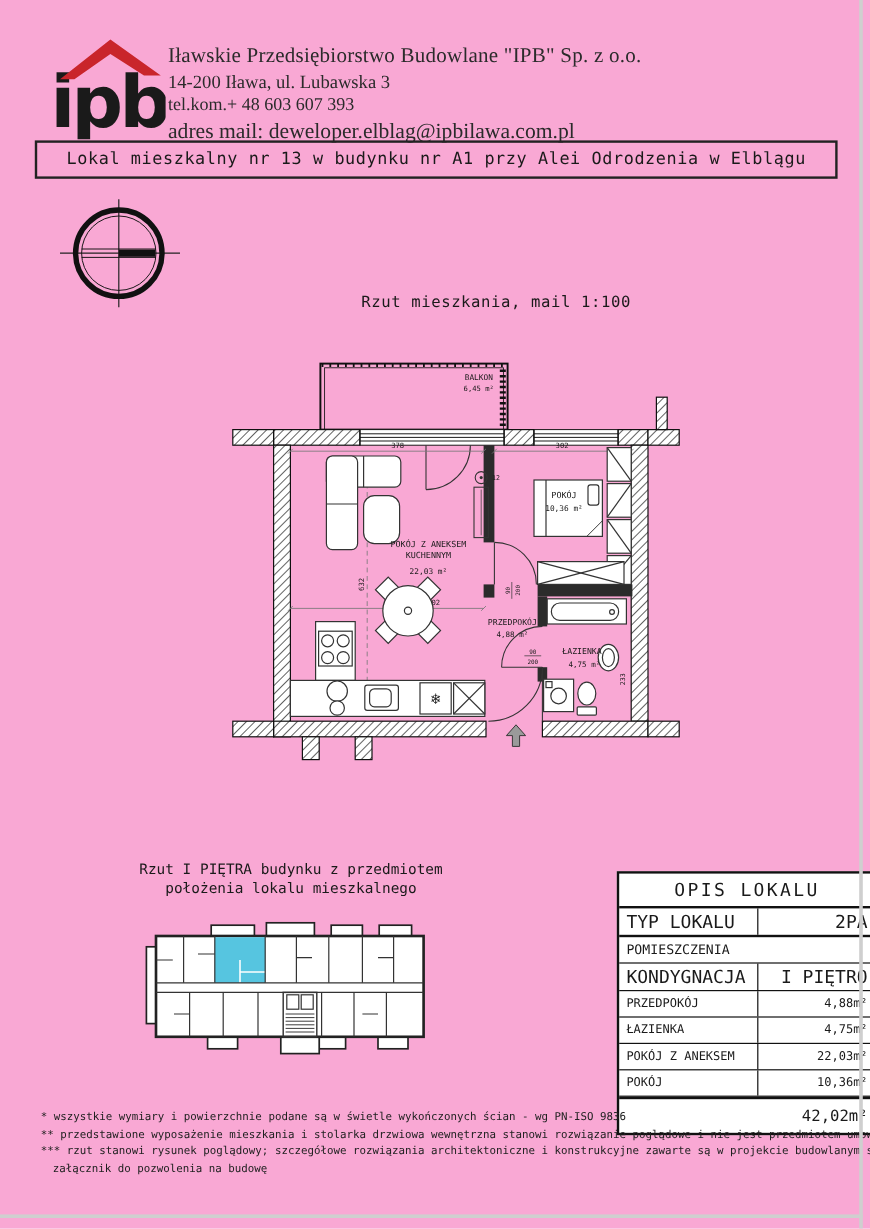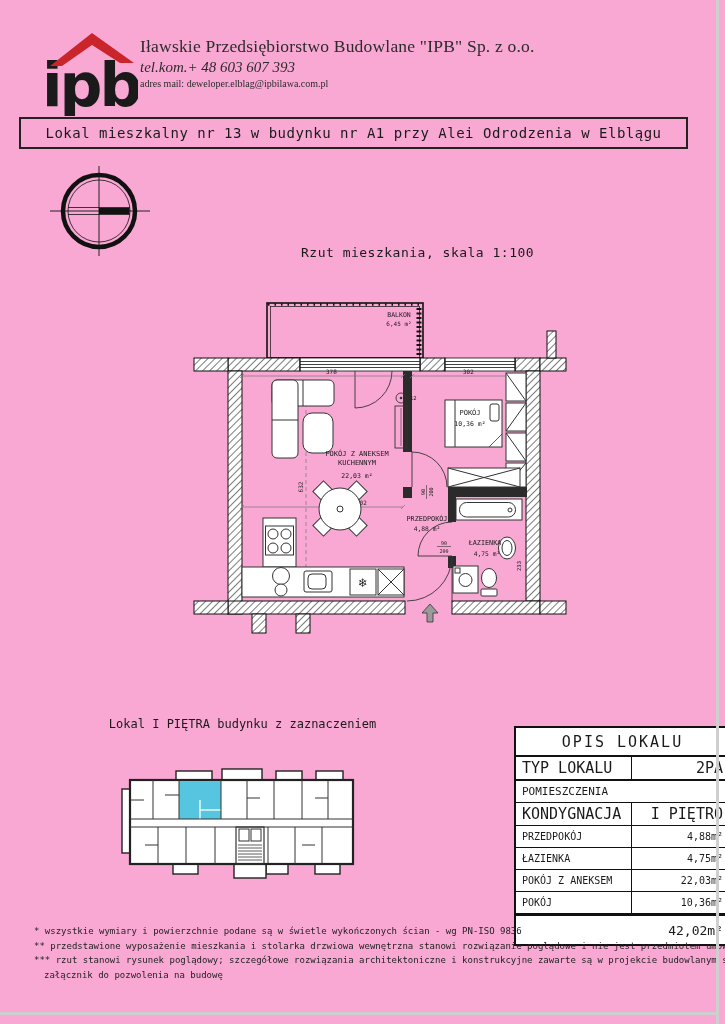--- a/index.html
+++ b/index.html
@@ -3,24 +3,24 @@
 <meta charset="utf-8">
 <style>
   html,body{margin:0;padding:0;background:#fff;}
   #page{position:relative;width:725px;height:1024px;background:#f9a8d4;overflow:hidden;
         font-family:"DejaVu Sans Mono",monospace;color:#1a1a1a;}
   .abs{position:absolute;}
   
   #company-block{left:140px;top:36px;font-family:"Liberation Serif",serif;color:#2b2b2b;}
   #company-name{font-size:17.5px;letter-spacing:.2px;}
   #company-address{font-size:15.5px;margin-top:3px;}
-  #company-phone{font-size:15px;margin-top:2px;font-style:italic;}
-  #company-email{font-size:10px;margin-top:2px;}
-  
-  #title-bar{left:19px;top:117px;width:665px;height:28px;border:2px solid #222;
+  #company-phone{font-size:15px;margin-top:2px;}
+  #company-email{font-size:18px;margin-top:2px;}
+  
+  #title-bar{left:29px;top:117px;width:665px;height:28px;border:2px solid #222;
              display:flex;align-items:center;justify-content:center;
              font-size:14px;letter-spacing:.5px;white-space:nowrap;}
   
   #plan-caption{left:301px;top:245px;font-size:13px;letter-spacing:.5px;}
   #overview-caption{left:95px;top:716px;width:295px;text-align:center;font-size:12px;line-height:16px;}
   
   #unit-table{left:514px;top:726px;width:213px;border:2px solid #111;background:#fff;}
   .t-title{height:27px;border-bottom:2px solid #111;display:flex;align-items:center;justify-content:center;
            font-size:15px;letter-spacing:2px;}
   .t-row{display:flex;height:21px;border-bottom:1px solid #111;font-size:10px;align-items:stretch;}
@@ -46,39 +46,40 @@
 
 <div id="page">
 
   <svg class="abs" style="left:40px;top:28px" width="98" height="88" viewBox="0 0 98 88">
     <text x="2" y="78" font-size="60" font-weight="bold" letter-spacing="-3" fill="#1d4fa5" style="font-family:'DejaVu Sans',sans-serif;">ipb</text>
     <polygon points="10,38 52,5 94,35 80,35 52,17 22,38" fill="#c9252b"></polygon>
   </svg>
 
   <div class="abs" id="company-block">
     <div id="company-name">Iławskie Przedsiębiorstwo Budowlane "IPB" Sp. z o.o.</div>
+    <div id="company-address">14-200 Iława, ul. Lubawska 3</div>
     <div id="company-phone">tel.kom.+ 48 603 607 393</div>
     <div id="company-email">adres mail: deweloper.elblag@ipbilawa.com.pl</div>
   </div>
 
   <div class="abs" id="title-bar">
     <span>Lokal mieszkalny nr 13 w budynku nr A1 przy Alei Odrodzenia w Elblągu</span>
   </div>
 
   <svg class="abs" style="left:30px;top:160px" width="145" height="100" viewBox="30 160 145 100">
     <line x1="99" y1="166" x2="99" y2="256" stroke="#222" stroke-width="1"></line>
     <line x1="50" y1="211" x2="150" y2="211" stroke="#222" stroke-width="1"></line>
     <circle cx="99" cy="211" r="36" fill="none" stroke="#111" stroke-width="4.5"></circle>
     <circle cx="99" cy="211" r="31" fill="none" stroke="#111" stroke-width="0.8"></circle>
     <line x1="68" y1="207.5" x2="130" y2="207.5" stroke="#111" stroke-width="0.8"></line>
     <line x1="68" y1="214.5" x2="130" y2="214.5" stroke="#111" stroke-width="0.8"></line>
     <rect x="99" y="208" width="30.5" height="6" fill="#111"></rect>
   </svg>
 
-  <div class="abs" id="plan-caption">Rzut mieszkania, skala 1:100</div>
+  <div class="abs" id="plan-caption">Rzut mieszkania, mail 1:100</div>
 
   <svg class="abs" style="left:185px;top:285px" width="395" height="352" viewBox="185 285 395 352">
     <defs>
       <pattern id="hatch" width="5" height="5" patternUnits="userSpaceOnUse" patternTransform="rotate(45)">
         <rect width="5" height="5" fill="#fff"></rect>
         <line x1="0" y1="0" x2="0" y2="5" stroke="#444" stroke-width="1.4"></line>
       </pattern>
     </defs>
 
     <g>
@@ -264,21 +265,22 @@
     <text x="470" y="426" font-size="6.5" text-anchor="middle">10,36 m²</text>
     <text x="427" y="521" font-size="6.8" text-anchor="middle">PRZEDPOKÓJ</text>
     <text x="427" y="531" font-size="6.3" text-anchor="middle">4,88 m²</text>
     <text x="485" y="545" font-size="6.8" text-anchor="middle">ŁAZIENKA</text>
     <text x="487" y="556" font-size="6.3" text-anchor="middle">4,75 m²</text>
 
     <polygon points="430,604 422,613 427,613 427,622 433,622 433,613 438,613" fill="#9a9a9a" stroke="#333" stroke-width="0.8"></polygon>
   </svg>
 
   <div class="abs" id="overview-caption">
-    <div>Lokal I PIĘTRA budynku z zaznaczeniem</div>
+    <div>Rzut I PIĘTRA budynku z przedmiotem</div>
+    <div>położenia lokalu mieszkalnego</div>
   </div>
 
   <svg class="abs" style="left:112px;top:756px" width="266" height="166" viewBox="112 756 266 166">
     <g stroke="#222" fill="#fff">
 
       <rect x="176" y="771" width="36" height="10" stroke-width="1.4"></rect>
       <rect x="222" y="769" width="40" height="12" stroke-width="1.4"></rect>
       <rect x="276" y="771" width="26" height="10" stroke-width="1.4"></rect>
       <rect x="316" y="771" width="27" height="10" stroke-width="1.4"></rect>
 

